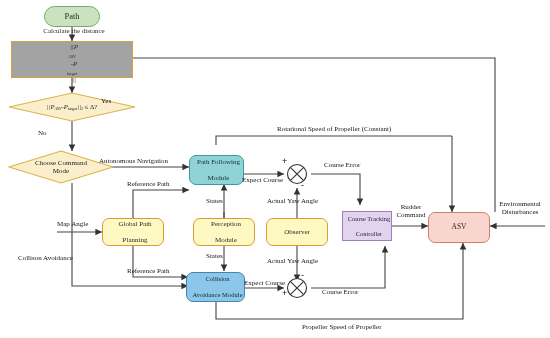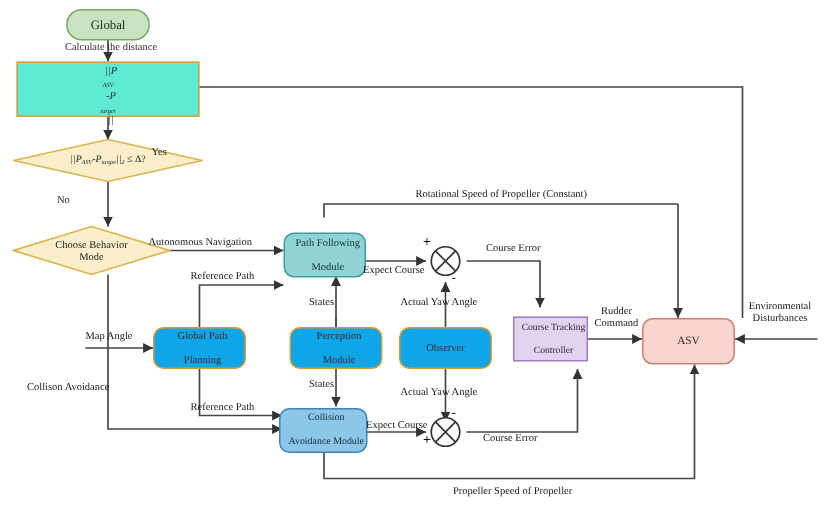--- a/index.html
+++ b/index.html
@@ -6,22 +6,22 @@
   body{font-family:"Liberation Serif", serif;}
   #stage{position:relative;width:550px;height:338px;background:#ffffff;overflow:hidden;}
   #stage svg{position:absolute;left:0;top:0;width:550px;height:338px;}
 
   .node{position:absolute;box-sizing:border-box;display:flex;align-items:center;
         justify-content:center;text-align:center;line-height:1.18;}
   .node span{display:block;width:100%;padding:0 2px;}
 
   .n-start{background:#c9e3c0;border:1px solid #7aa76a;border-radius:14px;color:#20331b;}
   .n-end{background:#cfdff4;border:1px solid #7f9dc6;border-radius:14px;color:#1b2a42;}
-  .n-proc{background:#5eead4;border:1px solid #d9a13c;color:#2b2b2b;}
-  .n-mod-o{background:#0ea5e9;border:1px solid #d99b33;border-radius:7px;color:#2b2b2b;}
+  .n-proc{background:#a3a3a3;border:1px solid #d9a13c;color:#2b2b2b;}
+  .n-mod-o{background:#fef9c3;border:1px solid #d99b33;border-radius:7px;color:#2b2b2b;}
   .n-teal{background:#8fd3d6;border:1px solid #3d9aa0;border-radius:7px;color:#14302f;}
   .n-blue{background:#8cc7ea;border:1px solid #3d86b5;border-radius:7px;color:#10283a;}
   .n-purple{background:#e2d4ef;border:1px solid #9f7fc0;color:#2a1e37;}
   .n-pink{background:#f8d6cf;border:1px solid #d07f6e;border-radius:7px;color:#3a1b15;}
 
   .lbl{position:absolute;color:#161616;white-space:nowrap;line-height:1.15;}
   .lbl.c{text-align:center;}
   .sign{position:absolute;color:#111;font-family:"Liberation Sans",sans-serif;}
   .sum{position:absolute;}
   sub{font-size:.62em;vertical-align:-.25em;}
@@ -87,21 +87,21 @@
       <path d="M216,301 L216,319 L463,319 L463,243"></path>
 
       <path d="M495,212 L495,58 L75,58" marker-end="none"></path>
       <path d="M90,58 L74,58"></path>
 
       <path d="M438,212 L438,197 L224,197" marker-end="none" stroke="none"></path>
     </g>
   </svg>
 
   <div class="node n-start" style="left:44px;top:6px;width:56px;height:21px;font-size:8.5px;">
-    <span>Global</span>
+    <span>Path</span>
   </div>
 
   <div class="node n-proc" style="left:11px;top:41px;width:122px;height:37px;font-size:7px;">
     <span>
       <span>Calculate the distance</span><br>
       <i class="mv"><span>||P</span><sub>ASV</sub><span>-P</span><sub>target</sub><span>||</span><sub>2</sub></i><br>
     </span>
   </div>
 
   <div style="position:absolute;left:8px;top:92px;width:128px;height:30px;">
@@ -113,21 +113,21 @@
     </div>
   </div>
 
 
   <div style="position:absolute;left:8px;top:150px;width:106px;height:34px;">
     <svg viewBox="0 0 106 34" style="position:absolute;left:0;top:0;width:106px;height:34px;">
       <polygon points="53,1 105,17 53,33 1,17" fill="#fbeecb" stroke="#d9b44a" stroke-width="1.1"></polygon>
     </svg>
     <div style="position:absolute;left:0;top:0;width:106px;height:34px;display:flex;align-items:center;justify-content:center;font-size:7px;color:#222;line-height:1.2;text-align:center;">
       <span>
-        <span>Choose Behavior</span><br>
+        <span>Choose Command</span><br>
         <span>Mode</span>
       </span>
     </div>
   </div>
 
   <div class="node n-teal" style="left:189px;top:155px;width:55px;height:30px;font-size:7px;">
     <span>
       <span>Path Following</span><br>
       <span>Module</span>
     </span>

